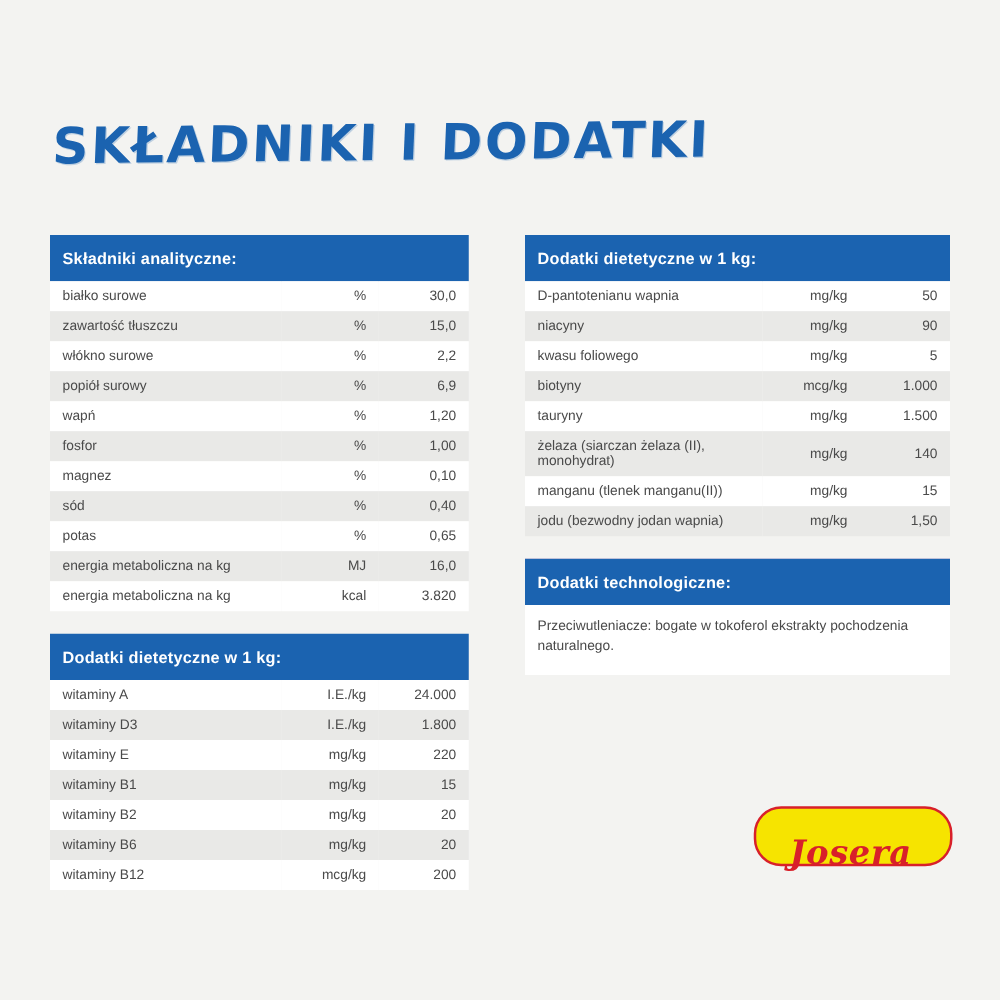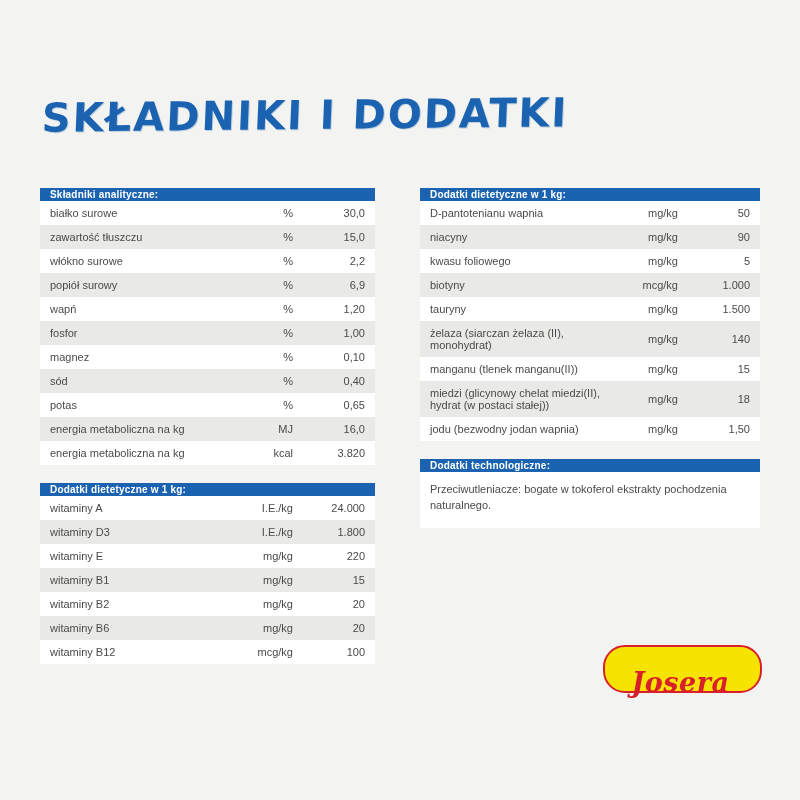--- a/index.html
+++ b/index.html
@@ -43,23 +43,23 @@
   .col-right {
     position: absolute;
     left: 420px;
     top: 188px;
     width: 340px;
   }
   .block { margin-bottom: 18px; }
   .block-header {
     background: #1b63b0;
     color: #ffffff;
-    font-size: 10px;
+    font-size: 13px;
     font-weight: bold;
-    padding: 1px 10px;
+    padding: 11px 10px;
     letter-spacing: .2px;
   }
   table.data {
     width: 100%;
     border-collapse: collapse;
     table-layout: fixed;
   }
   table.data td {
     font-size: 11px;
     color: #4a4a4a;
@@ -214,21 +214,21 @@
             <td class="value">20</td>
           </tr>
           <tr>
             <td class="label">witaminy B6</td>
             <td class="unit">mg/kg</td>
             <td class="value">20</td>
           </tr>
           <tr>
             <td class="label">witaminy B12</td>
             <td class="unit">mcg/kg</td>
-            <td class="value">100</td>
+            <td class="value">200</td>
           </tr>
         </tbody>
       </table>
     </div>
 
   </div>
 
   <div class="col-right">
 
     <div class="block">
@@ -264,25 +264,20 @@
             <td class="label">żelaza (siarczan żelaza (II), monohydrat)</td>
             <td class="unit">mg/kg</td>
             <td class="value">140</td>
           </tr>
           <tr>
             <td class="label">manganu (tlenek manganu(II))</td>
             <td class="unit">mg/kg</td>
             <td class="value">15</td>
           </tr>
           <tr>
-            <td class="label">miedzi (glicynowy chelat miedzi(II), hydrat (w postaci stałej))</td>
-            <td class="unit">mg/kg</td>
-            <td class="value">18</td>
-          </tr>
-          <tr>
             <td class="label">jodu (bezwodny jodan wapnia)</td>
             <td class="unit">mg/kg</td>
             <td class="value">1,50</td>
           </tr>
         </tbody>
       </table>
     </div>
 
     <div class="block note-box">
       <div class="block-header">Dodatki technologiczne:</div>

